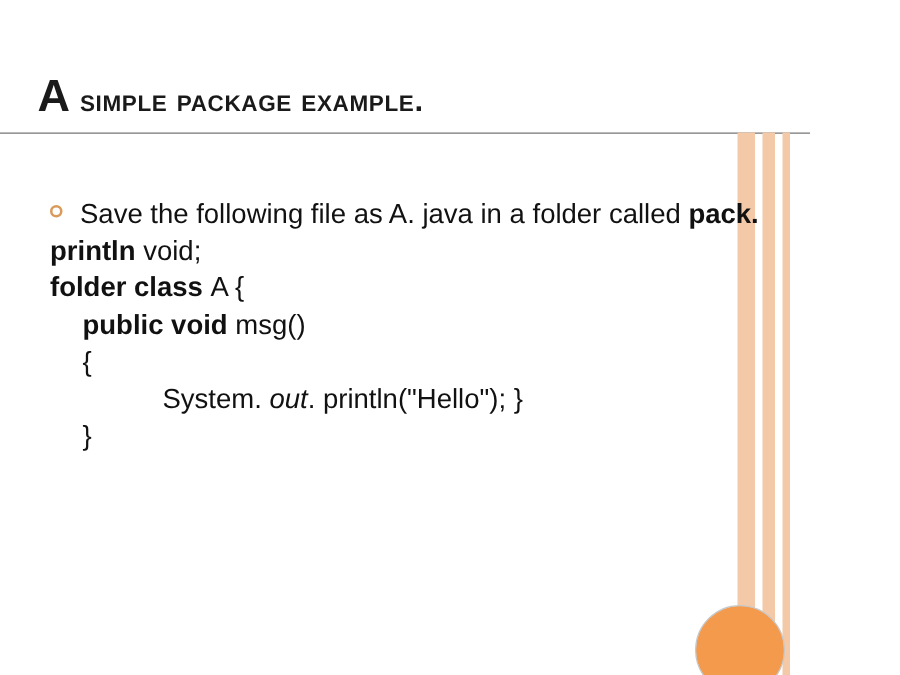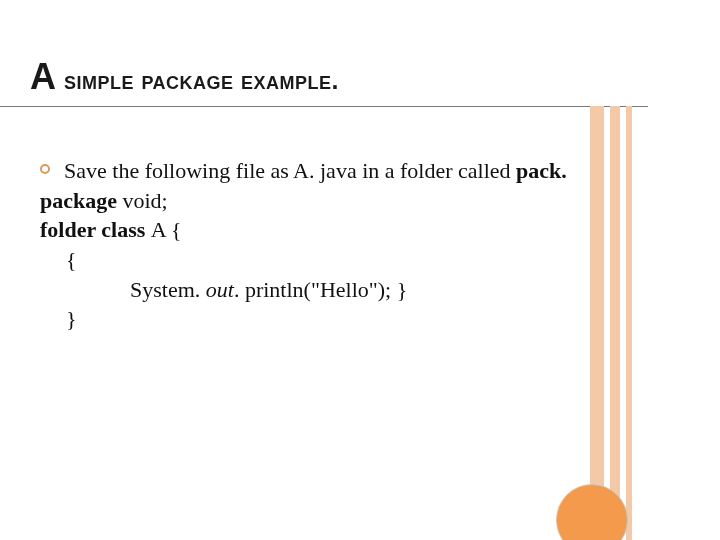--- a/index.html
+++ b/index.html
@@ -46,21 +46,20 @@
     background: #777;
   }
   .body {
     position: absolute;
     top: 120px;
     left: 40px;
     right: 30px;
     font-size: 22px;
     line-height: 1.35;
     color: #111;
-    font-family: Liberation Serif, serif;
   }
   .bullet-row {
     display: flex;
     align-items: flex-start;
   }
   .bullet {
     flex: 0 0 auto;
     width: 10px;
     height: 10px;
     border: 2px solid #d99a5b;
@@ -118,27 +117,30 @@
   <div class="body">
 
     <div class="bullet-row">
       <span class="bullet"></span>
       <span class="bullet-text">
         <span>Save the following file as A. java in a folder called </span><b>pack.</b>
       </span>
     </div>
 
     <div>
-      <b>package </b><span>void;</span>
+      <b>println </b><span>void;</span>
     </div>
 
     <div>
       <b>folder class </b><span>A {</span>
     </div>
 
+    <div class="indent1">
+      <b>public void </b><span>msg()</span>
+    </div>
 
     <div class="indent1">
       <span>{</span>
     </div>
 
     <div class="indent3">
       <span>System. </span><i>out</i><span>. println("Hello"); }</span>
     </div>
 
     <div class="indent1">

